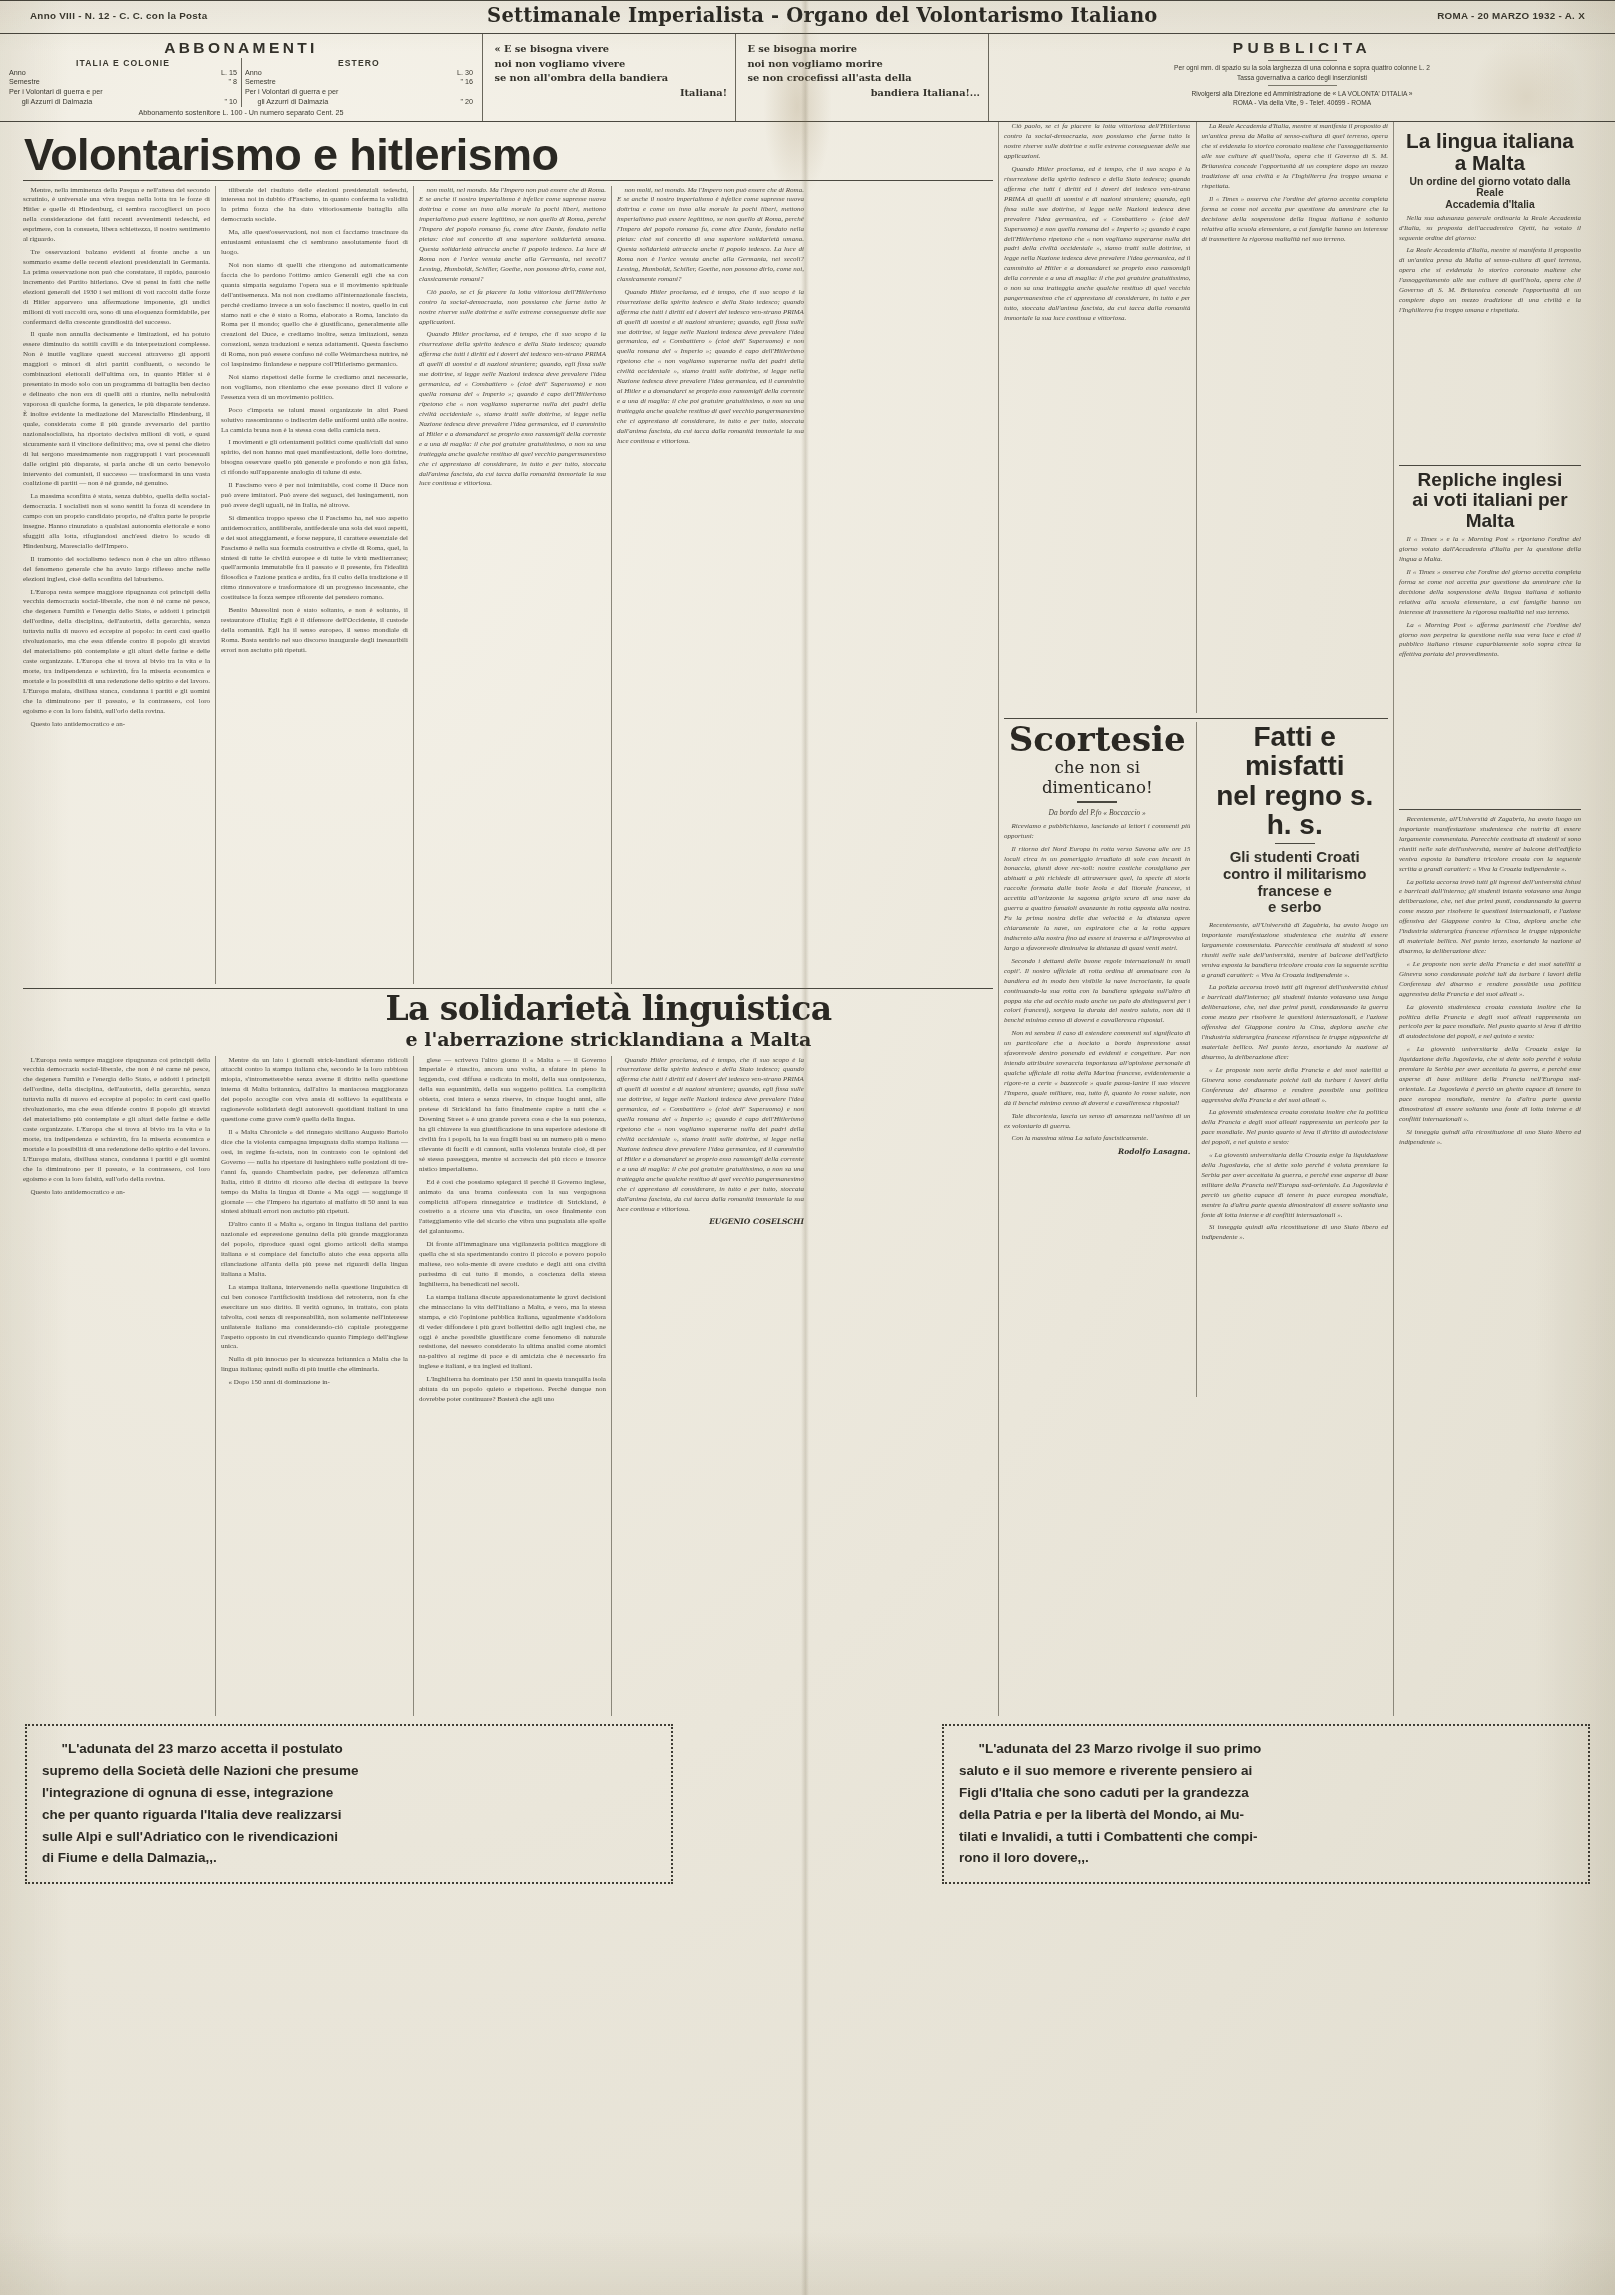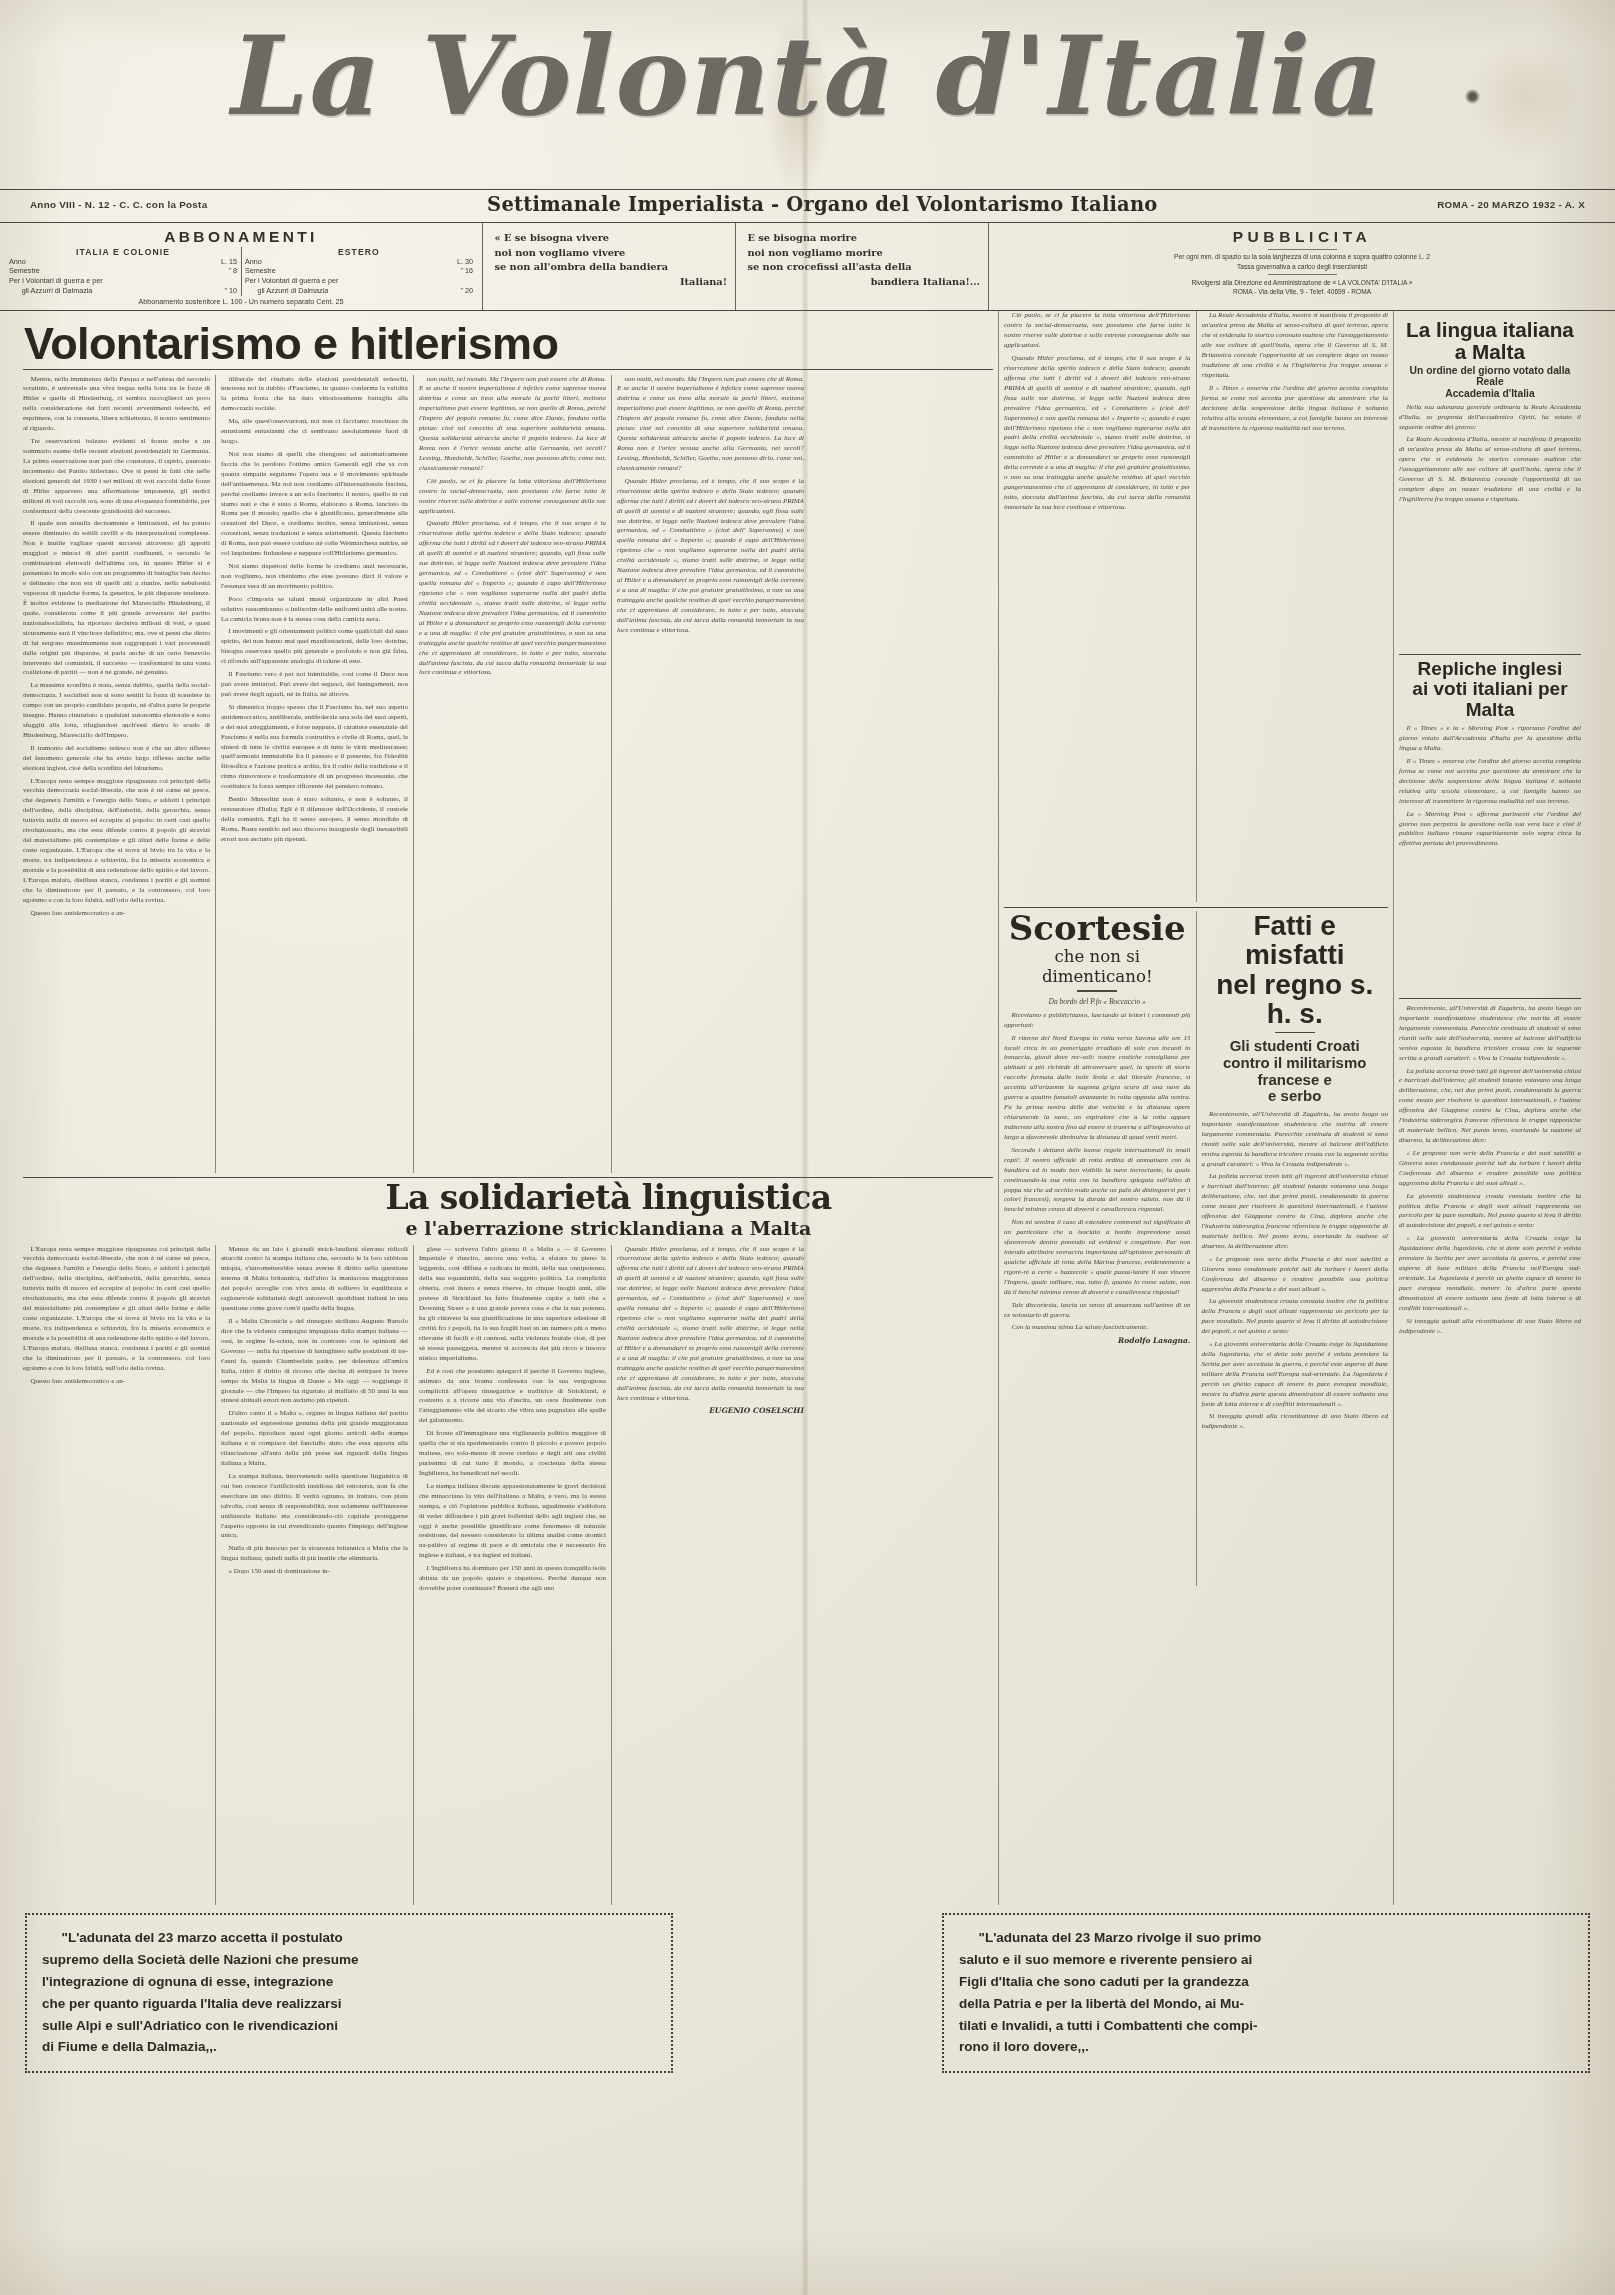--- a/index.html
+++ b/index.html
@@ -142,24 +142,20 @@
 </style>
 </head>
 <body>
 
 <div class="page">
   <div class="grain"></div>
   <div class="stain1"></div>
   <div class="stain2"></div>
   <div class="fold"></div>
 
-  <div class="masthead">
-    <div class="paper-title">La Volontà d'Italia</div>
-    <div class="title-blot"></div>
-  </div>
 
   <div class="rule-thick"></div>
 
   <div class="dateline">
     <div class="left">Anno VIII - N. 12 - C. C. con la Posta</div>
     <div class="center">Settimanale Imperialista - Organo del Volontarismo Italiano</div>
     <div class="right">ROMA - 20 MARZO 1932 - A. X</div>
   </div>
 
   <div class="headboxes">

